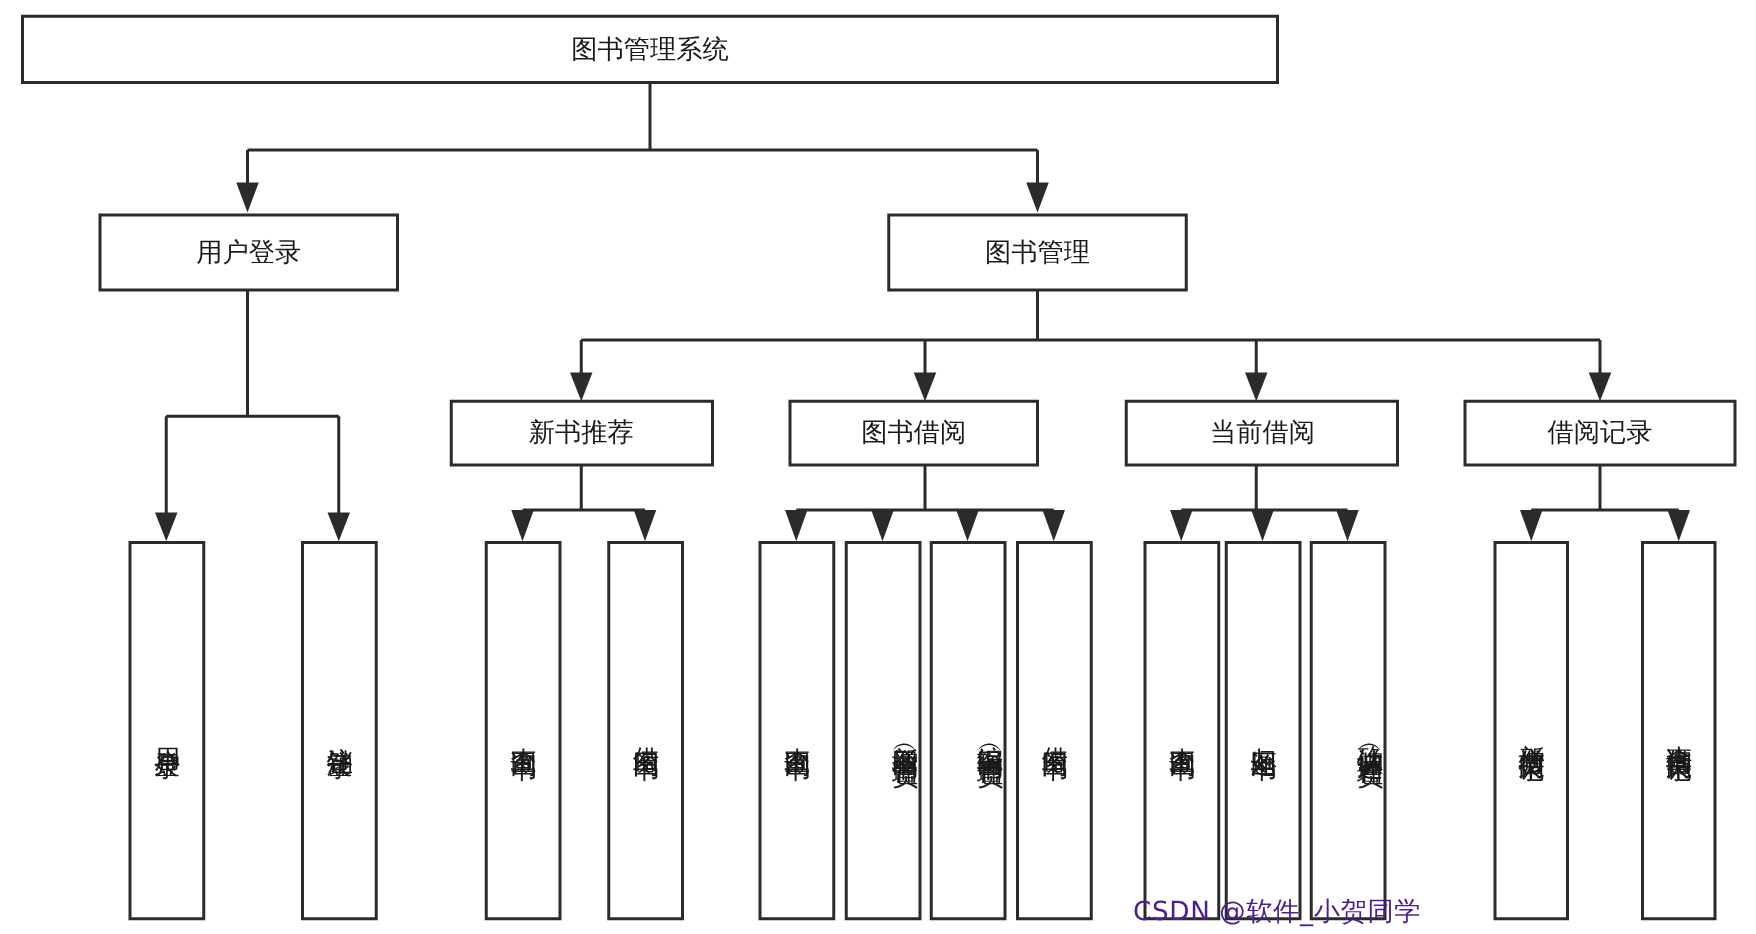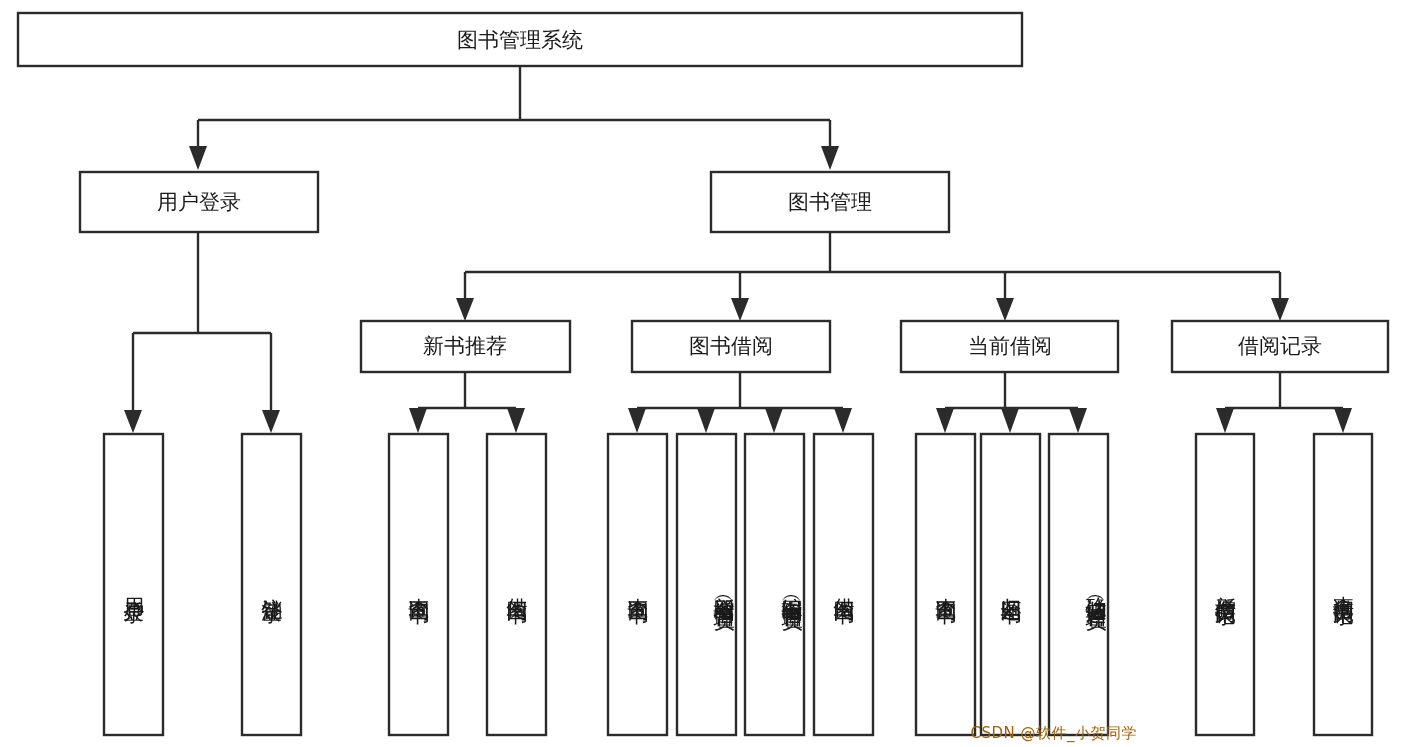--- a/index.html
+++ b/index.html
@@ -62,22 +62,22 @@
     letter-spacing: 2px;
     color: #1a1a1a;
     white-space: nowrap;
     pointer-events: none;
   }
   .watermark {
     position: absolute;
     right: 8px;
     bottom: 4px;
     font-family: "DejaVu Sans", "Liberation Sans", sans-serif;
-    font-size: 15px;
-    color: #a16207;
+    font-size: 21px;
+    color: #4c1d95;
     letter-spacing: 0.5px;
     user-select: none;
   }
 </style>
 </head>
 <body>
 
 <div id="diagram-root">
 
   <svg id="tree-svg" viewBox="0 0 1405 747">

